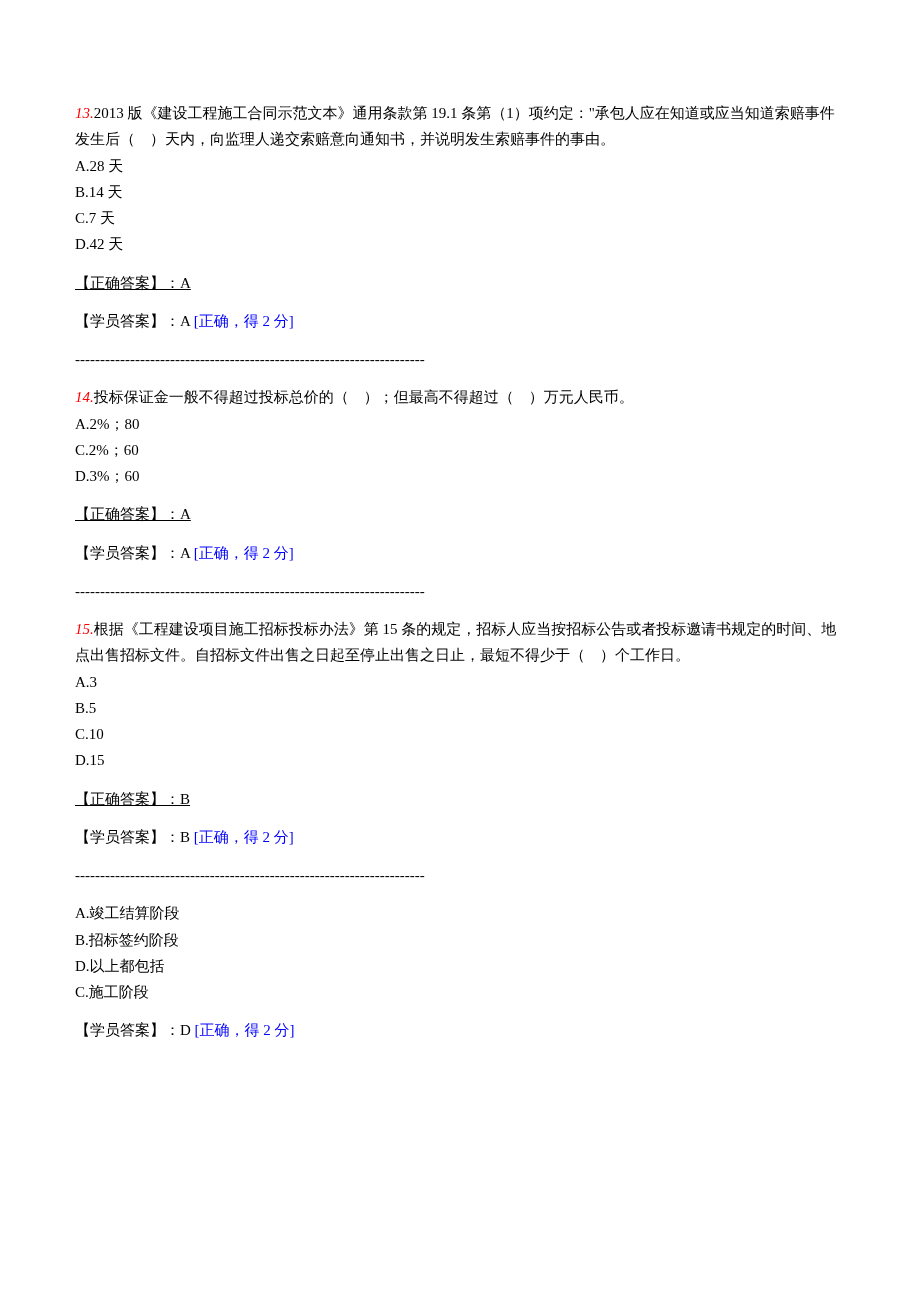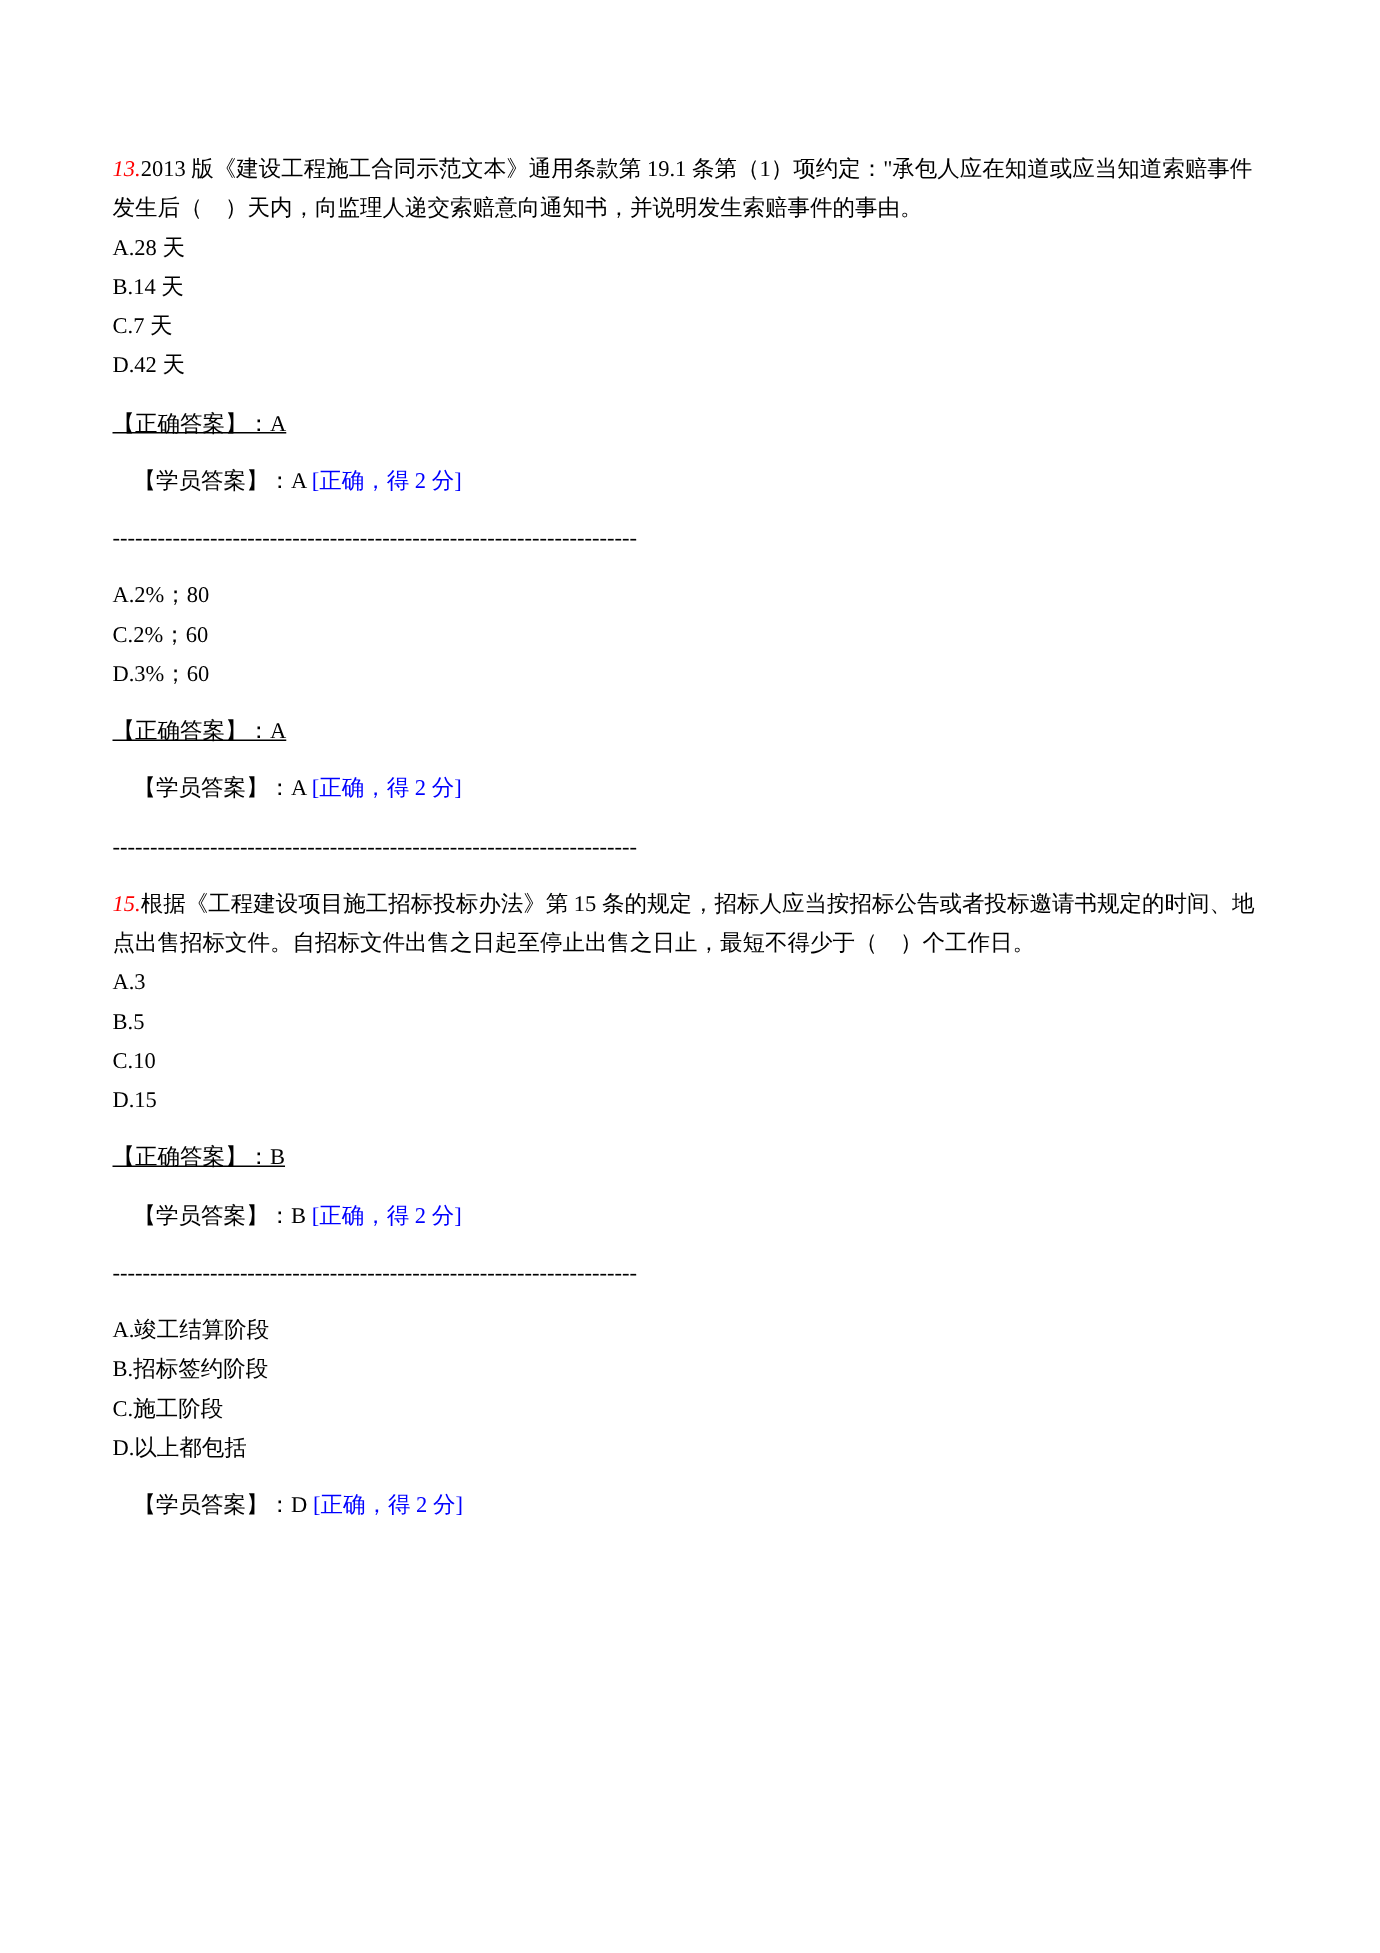--- a/index.html
+++ b/index.html
@@ -28,58 +28,58 @@
     overflow: hidden;
     white-space: nowrap;
     margin: 12px 0;
   }
   .answer-line {
     margin-top: 12px;
     text-decoration: underline;
   }
   .student-line {
     margin-top: 12px;
-    margin-left: 14px;
   }
   p {
     margin: 0;
   }
 </style>
 </head>
 <body>
 
 <div id="container">
     <div class="question-block">
       <p><span class="q-num">13.</span><span>2013 版《建设工程施工合同示范文本》通用条款第 19.1 条第（1）项约定："承包人应在知道或应当知道索赔事件发生后（　）天内，向监理人递交索赔意向通知书，并说明发生索赔事件的事由。</span></p>
       <p>A.28 天</p>
       <p>B.14 天</p>
       <p>C.7 天</p>
       <p>D.42 天</p>
       <p class="answer-line"><span>【正确答案】：</span><span>A</span></p>
       <p class="student-line"><span>【学员答案】：</span><span>A  </span><span class="result">[正确，得 2 分]</span></p>
     </div>
     <p class="sep">----------------------------------------------------------------------</p>
     <div class="question-block">
+      <p><span class="q-num">14.</span><span>投标保证金一般不得超过投标总价的（　）；但最高不得超过（　）万元人民币。</span></p>
       <p>A.2%；80</p>
       <p>C.2%；60</p>
       <p>D.3%；60</p>
       <p class="answer-line"><span>【正确答案】：</span><span>A</span></p>
       <p class="student-line"><span>【学员答案】：</span><span>A  </span><span class="result">[正确，得 2 分]</span></p>
     </div>
     <p class="sep">----------------------------------------------------------------------</p>
     <div class="question-block">
       <p><span class="q-num">15.</span><span>根据《工程建设项目施工招标投标办法》第 15 条的规定，招标人应当按招标公告或者投标邀请书规定的时间、地点出售招标文件。自招标文件出售之日起至停止出售之日止，最短不得少于（　）个工作日。</span></p>
       <p>A.3</p>
       <p>B.5</p>
       <p>C.10</p>
       <p>D.15</p>
       <p class="answer-line"><span>【正确答案】：</span><span>B</span></p>
       <p class="student-line"><span>【学员答案】：</span><span>B  </span><span class="result">[正确，得 2 分]</span></p>
     </div>
     <p class="sep">----------------------------------------------------------------------</p>
     <div class="question-block">
       <p>A.竣工结算阶段</p>
       <p>B.招标签约阶段</p>
+      <p>D.以上都包括</p>
       <p>C.施工阶段</p>
-      <p>D.以上都包括</p>
       <p class="student-line"><span>【学员答案】：</span><span>D  </span><span class="result">[正确，得 2 分]</span></p>
     </div>
   </div>
 
 </body></html>

